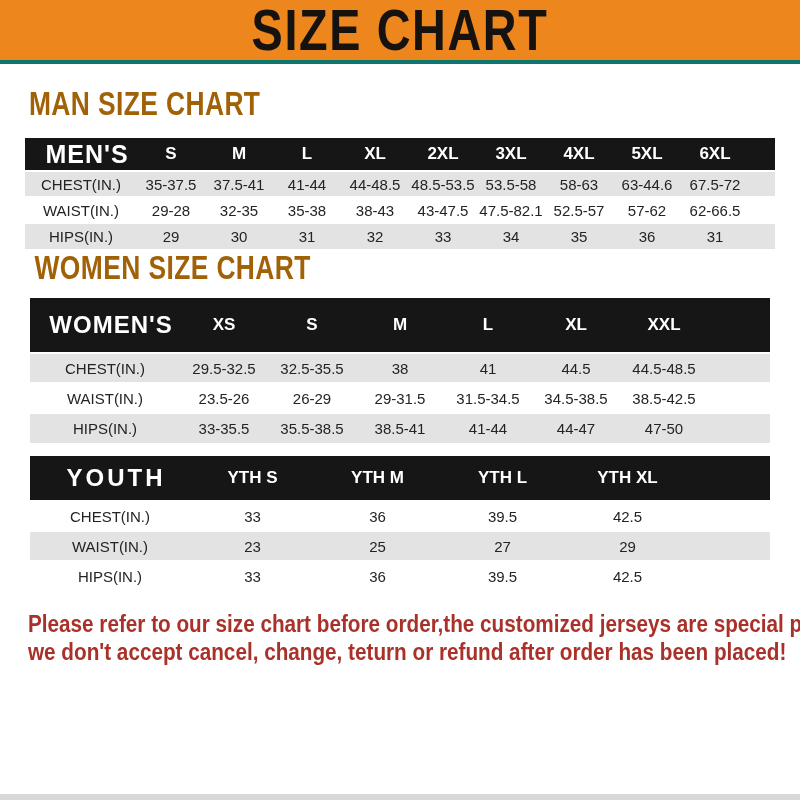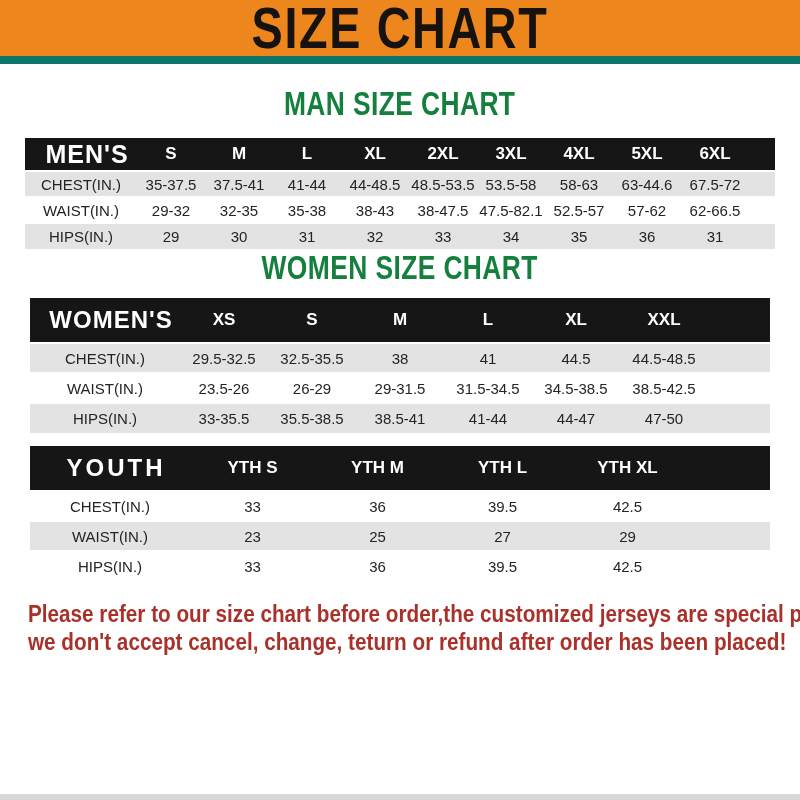--- a/index.html
+++ b/index.html
@@ -3,29 +3,29 @@
 <meta charset="utf-8">
 <style>
   * { margin:0; padding:0; box-sizing:border-box; }
   html,body { background:#ffffff; }
   .page {
     width:800px; height:800px; margin:0 auto; background:#ffffff;
     font-family:"Liberation Sans", sans-serif; position:relative; overflow:hidden;
   }
   
   .banner {
-    height:64px; background:#EC861D; border-bottom:8px solid #0f766e;
+    height:64px; background:#EC861D; border-bottom:4px solid #0f766e;
     display:flex; align-items:center; justify-content:center;
   }
   .banner-title {
     font-size:57px; font-weight:bold; color:#151210; line-height:1;
     display:inline-block; transform:scaleX(0.82); letter-spacing:2px; white-space:nowrap;
   }
   
-  .section-heading { text-align:center; color:#15803d; }
+  .section-heading { color:#a16207; }
   .section-heading span {
     display:inline-block; font-size:33px; font-weight:bold;
     transform:scaleX(0.8); letter-spacing:0.5px; white-space:nowrap;
   }
   .h-man   { margin-top:21px; }
   .h-women { }
   .h-youth { margin-top:33px; }
   
   table { border-collapse:collapse; table-layout:fixed; }
   .size-table td { text-align:center; font-size:15px; color:#242424; }
@@ -33,21 +33,21 @@
   .size-table thead tr { background:#161616; }
   .brand-cell { text-align:left; padding-left:12px; font-size:24px !important;
                 font-weight:normal; letter-spacing:1px; white-space:nowrap; }
   tr.r-gray  { background:#E3E3E4; border-top:2px solid #ffffff; }
   tr.r-white { background:#ffffff; border-top:2px solid #ffffff; }
   .t-men   { width:750px; margin:15px 0 0 25px; }
   .t-men thead tr { height:33px; }
   .t-men tbody tr { height:26px; }
   .t-men .brand-cell { font-size:25px !important; }
   .t-women { width:740px; margin:11px 0 0 30px; }
-  .t-women thead tr { height:45px; }
+  .t-women thead tr { height:55px; }
   .t-women tbody tr { height:30px; }
   .t-youth { width:740px; margin:13px 0 0 30px; }
   .t-youth thead tr { height:45px; }
   .t-youth tbody tr { height:30px; }
   .t-youth .brand-cell { letter-spacing:3px; }
   
   .note { margin:20px 0 0 28px; color:#A93129; }
   .note-line {
     display:block; font-size:23px; font-weight:bold; line-height:27.5px;
     transform:scaleX(0.9); transform-origin:left center; white-space:nowrap;
@@ -99,25 +99,25 @@
         <td>44-48.5</td>
         <td>48.5-53.5</td>
         <td>53.5-58</td>
         <td>58-63</td>
         <td>63-44.6</td>
         <td>67.5-72</td>
         <td></td>
       </tr>
       <tr class="r-white">
         <td>WAIST(IN.)</td>
-        <td>29-32</td>
+        <td>29-28</td>
         <td>32-35</td>
         <td>35-38</td>
         <td>38-43</td>
-        <td>38-47.5</td>
+        <td>43-47.5</td>
         <td>47.5-82.1</td>
         <td>52.5-57</td>
         <td>57-62</td>
         <td>62-66.5</td>
         <td></td>
       </tr>
       <tr class="r-gray">
         <td>HIPS(IN.)</td>
         <td>29</td>
         <td>30</td>

